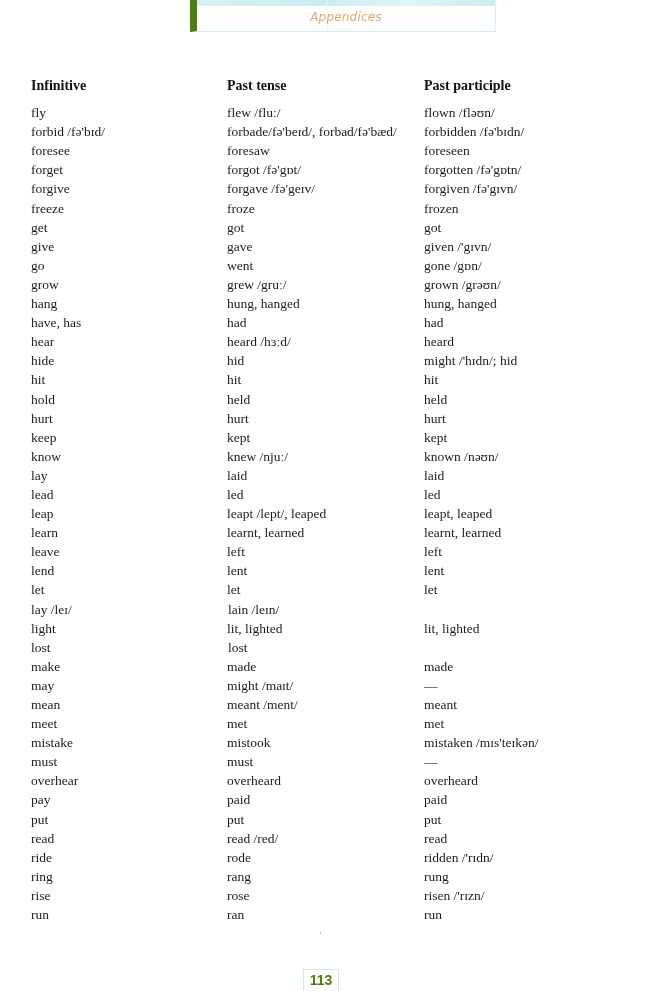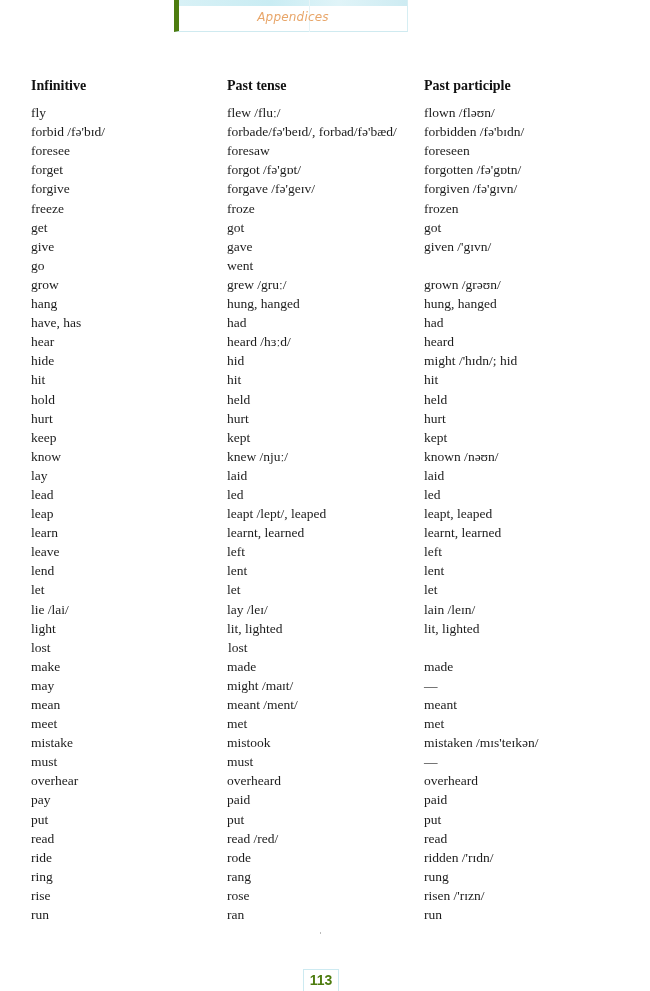--- a/index.html
+++ b/index.html
@@ -10,25 +10,25 @@
     body {
       width: 650px;
       height: 991px;
       position: relative;
       overflow: hidden;
       font-family: "Liberation Serif", "DejaVu Serif", serif;
       color: #1a1a1a;
     }
     .header-box {
       position: absolute;
-      left: 174px;
+      left: 190px;
       top: 0;
-      width: 234px;
+      width: 306px;
       height: 32px;
-      border-left: 5px solid #4d7c0f;
+      border-left: 7px solid #4d7c0f;
       border-right: 1px solid #d6eef3;
       border-bottom: 1px solid #cfeaf0;
       box-sizing: border-box;
     }
     .header-band {
       position: absolute;
       left: 0;
       top: 0;
       width: 100%;
       height: 6px;
@@ -166,20 +166,21 @@
         <div class="td col3">got</div>
       </div>
       <div class="tr">
         <div class="td col1">give</div>
         <div class="td col2">gave</div>
         <div class="td col3">given /'gɪvn/</div>
       </div>
       <div class="tr">
         <div class="td col1">go</div>
         <div class="td col2">went</div>
+        <div class="td col3">gone /gɒn/</div>
       </div>
       <div class="tr">
         <div class="td col1">grow</div>
         <div class="td col2">grew /gruː/</div>
         <div class="td col3">grown /grəʊn/</div>
       </div>
       <div class="tr">
         <div class="td col1">hang</div>
         <div class="td col2">hung, hanged</div>
         <div class="td col3">hung, hanged</div>
@@ -253,21 +254,20 @@
         <div class="td col1">lend</div>
         <div class="td col2">lent</div>
         <div class="td col3">lent</div>
       </div>
       <div class="tr">
         <div class="td col1">let</div>
         <div class="td col2">let</div>
         <div class="td col3">let</div>
       </div>
       <div class="tr">
-        <div class="td col1">lie /lai/</div>
         <div class="td col2">lay /leɪ/</div>
         <div class="td col3">lain /leɪn/</div>
       </div>
       <div class="tr">
         <div class="td col1">light</div>
         <div class="td col2">lit, lighted</div>
         <div class="td col3">lit, lighted</div>
       </div>
       <div class="tr">
         <div class="td col2">lost</div>

